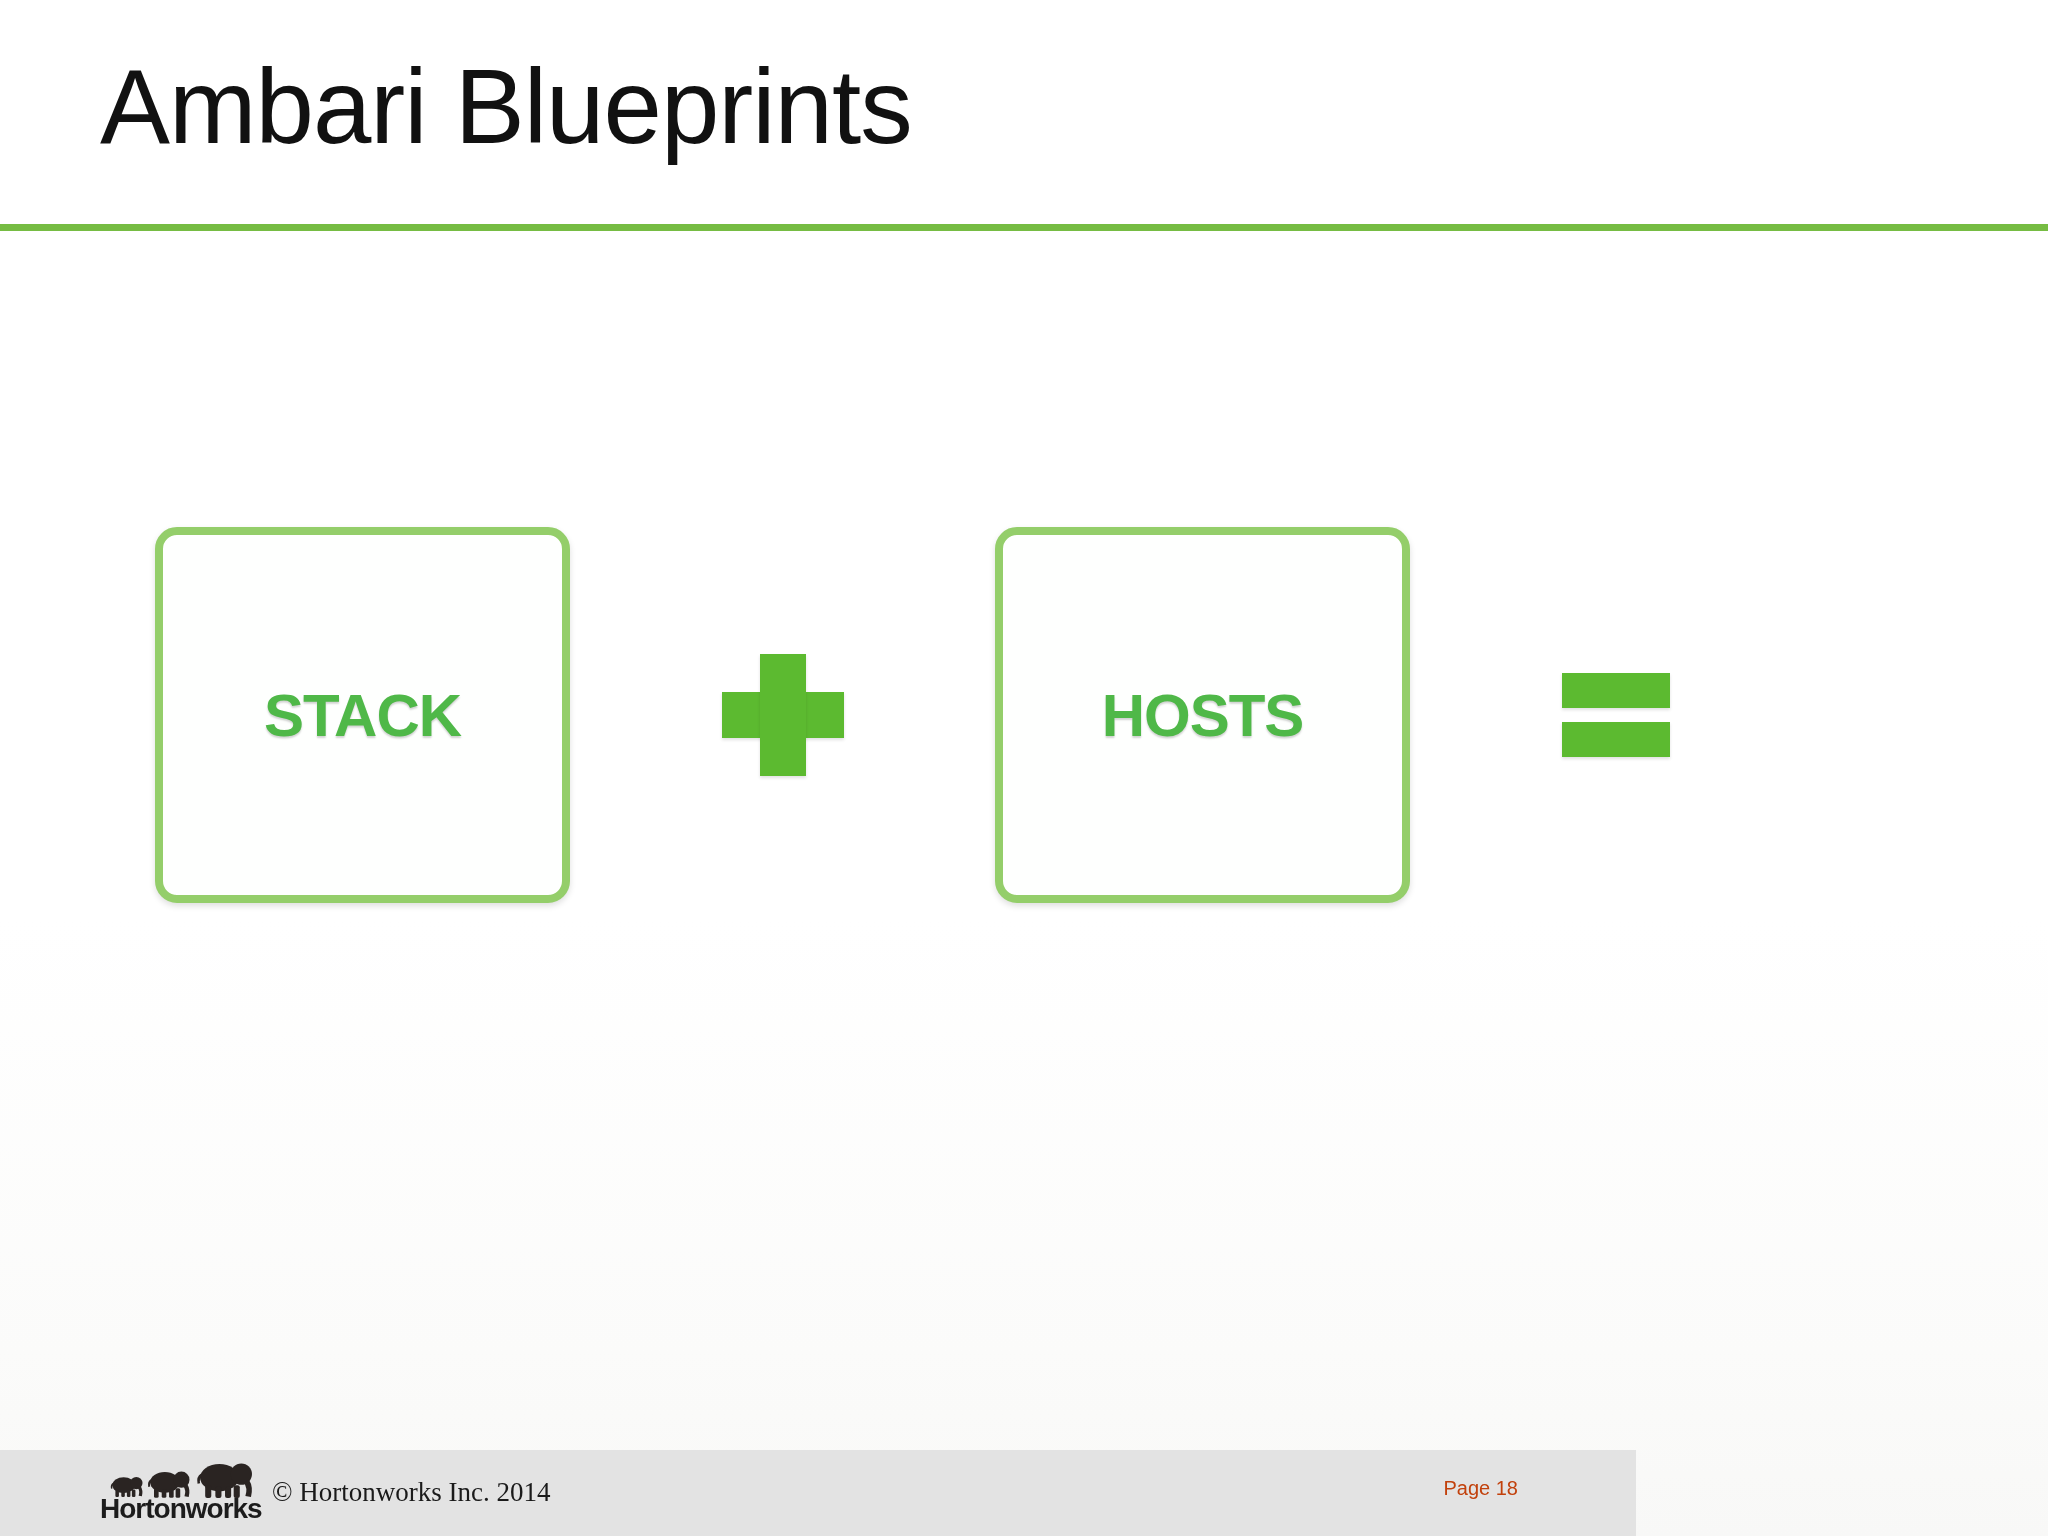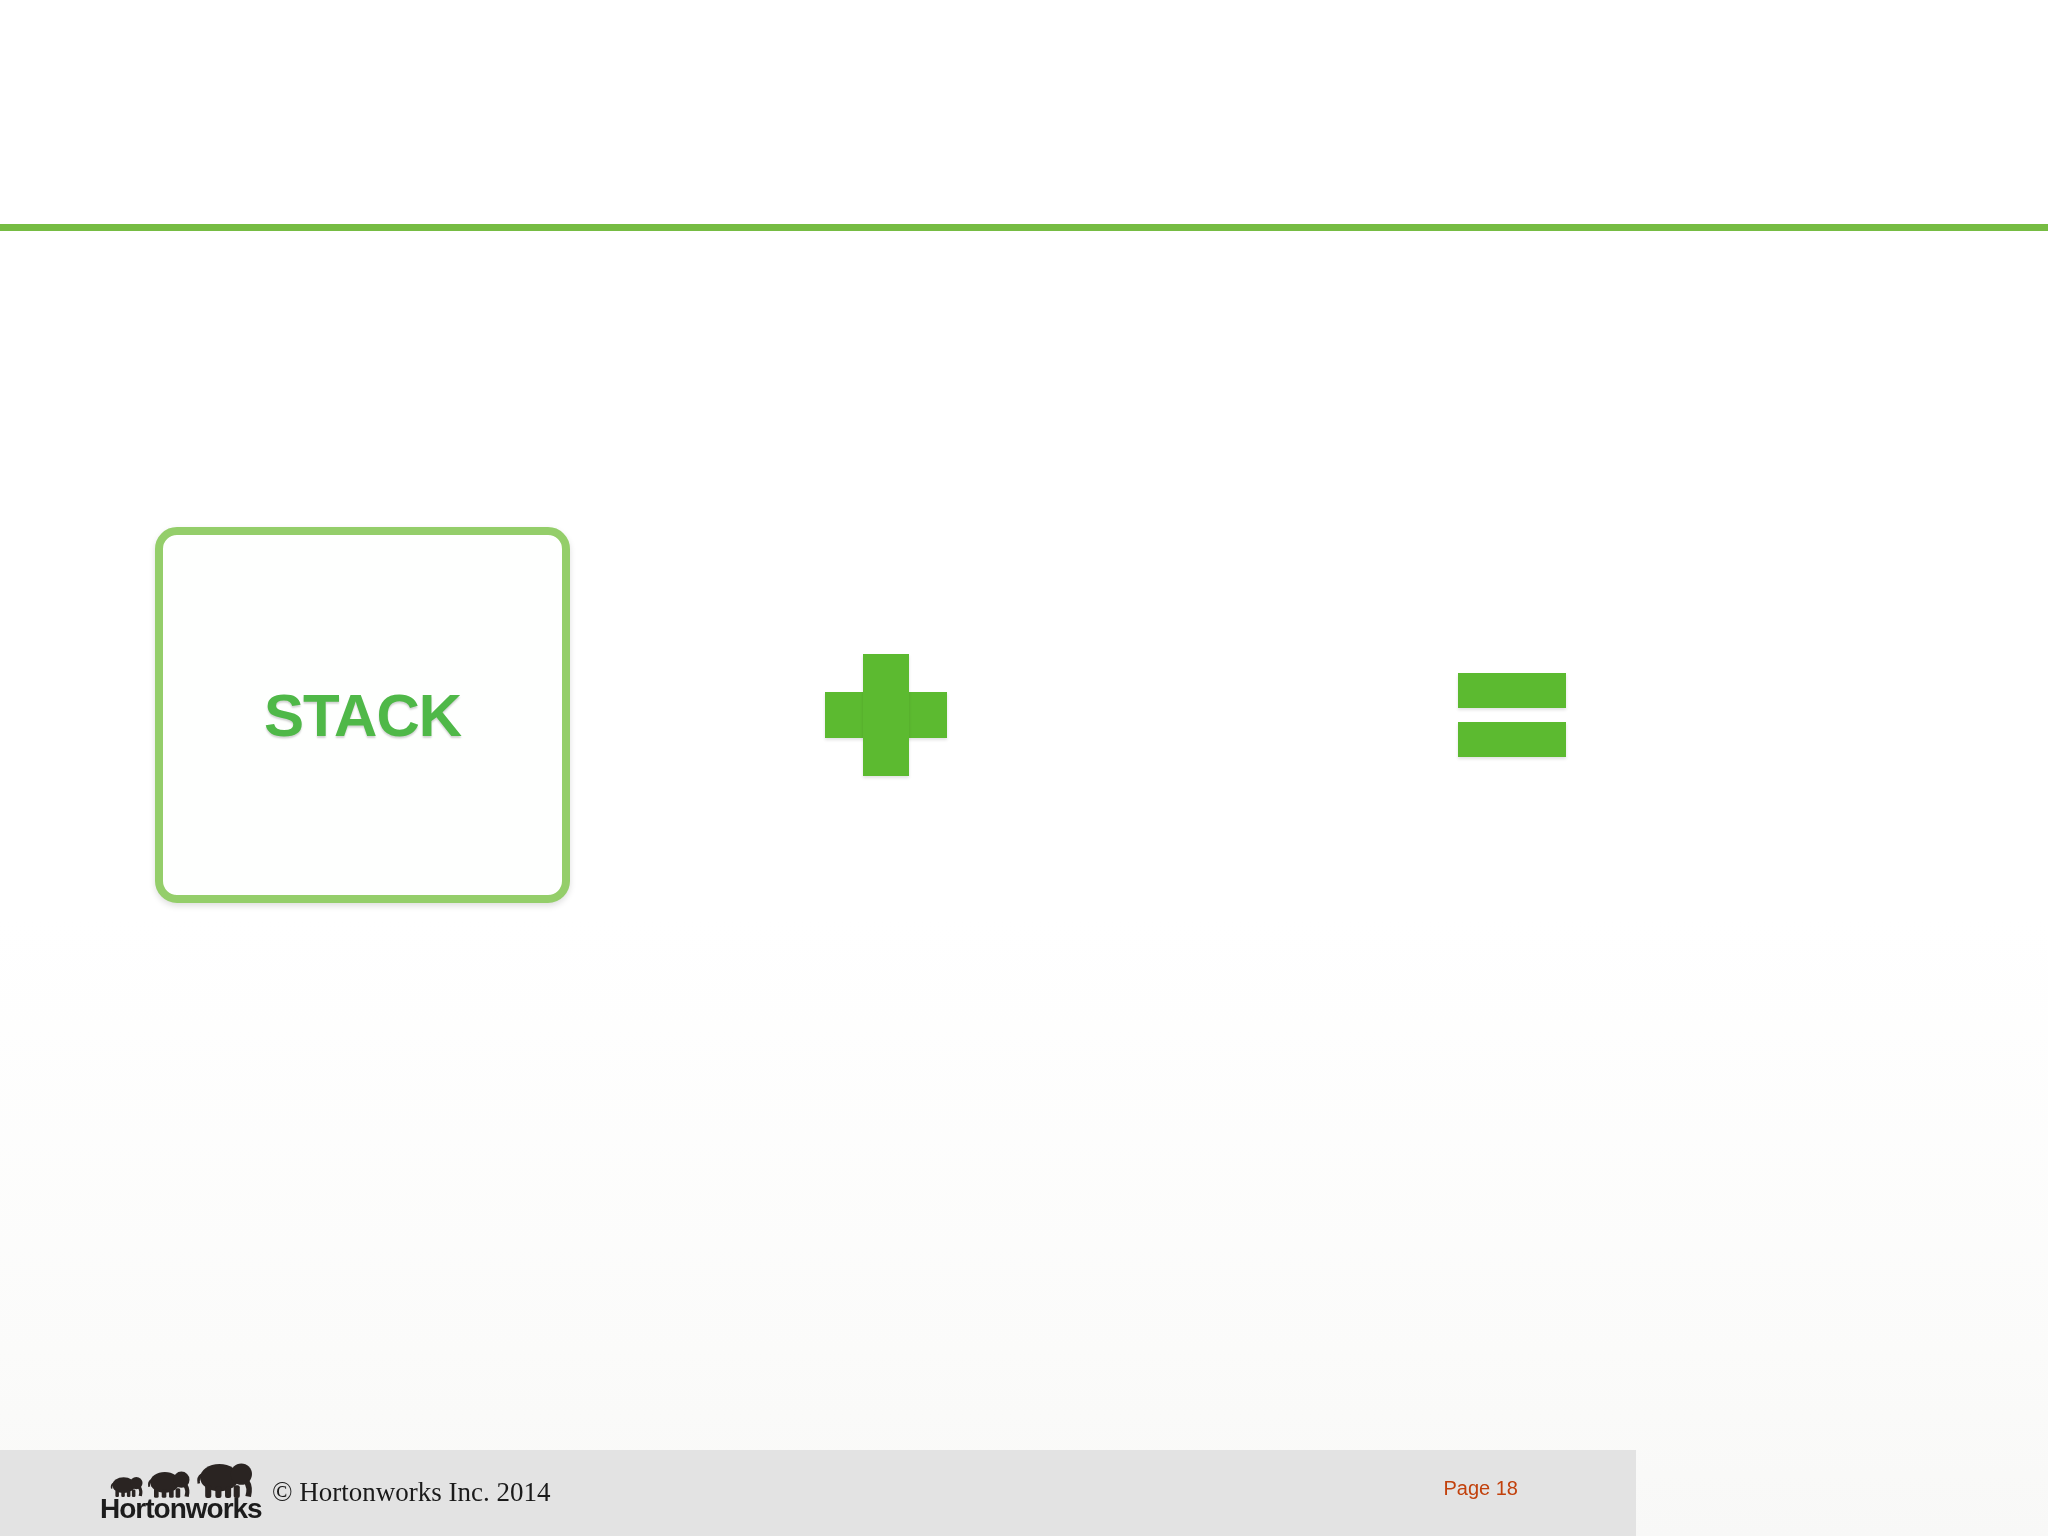--- a/index.html
+++ b/index.html
@@ -76,33 +76,37 @@
   }
   .page{
     position:absolute;right:118px;top:27px;font-size:20px;color:#c2410c;white-space:nowrap;
   }
 </style>
 </head>
 <body>
 
 <div class="slide">
 
+  <h1 class="title">Ambari Blueprints</h1>
 
   <div class="rule"></div>
 
   <div class="diagram">
 
     <div class="node">
       <span class="node-label">STACK</span>
     </div>
 
     <div class="op-gap">
       <span class="plus"></span>
     </div>
 
+    <div class="node">
+      <span class="node-label">HOSTS</span>
+    </div>
 
     <div class="op-gap">
       <span class="equals">
         <span class="bar"></span>
         <span class="bar"></span>
       </span>
     </div>
 
 
   </div>

